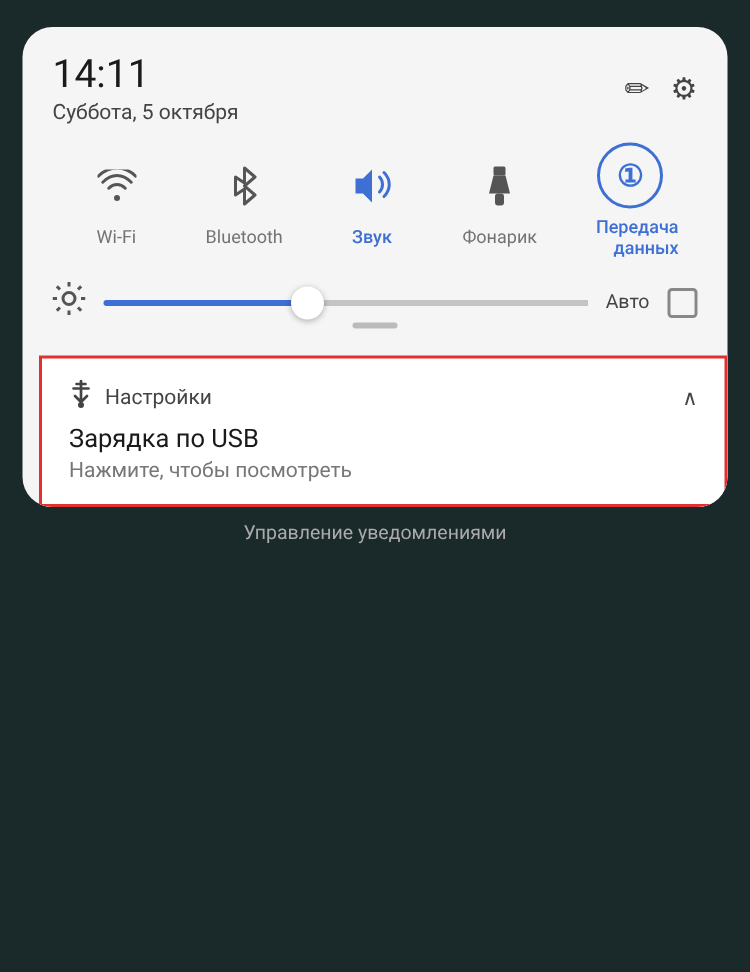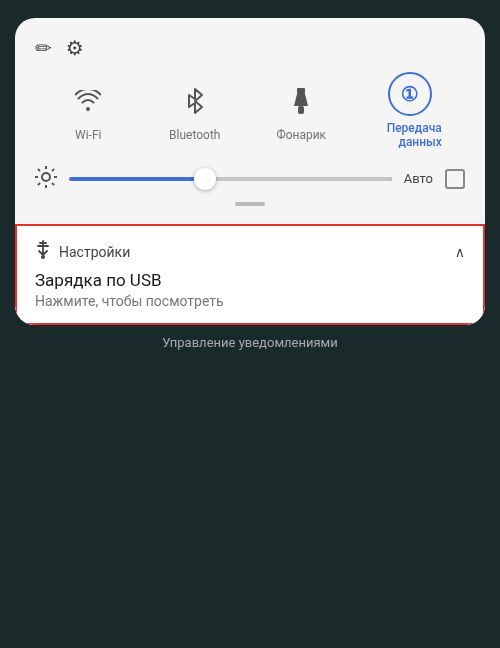--- a/index.html
+++ b/index.html
@@ -112,21 +112,21 @@
     .toggle-label.active {
       color: #3d6fd4;
       font-weight: 500;
     }
 
     
     .brightness-row {
       display: flex;
       align-items: center;
       gap: 12px;
-      margin-bottom: 10px;
+      margin-bottom: 0;
     }
 
     .brightness-icon {
       font-size: 18px;
       color: #555;
     }
 
     .slider-container {
       flex: 1;
       height: 4px;
@@ -177,21 +177,21 @@
 
     .drag-handle-bar {
       width: 30px;
       height: 4px;
       background: #bbb;
       border-radius: 3px;
     }
 
     
     .notification-card {
-      margin: 0 0 0 0;
+      margin: 0 0 0 11px;
       background: #fff;
       border: 2.5px solid #e03030;
       border-radius: 0;
       padding: 14px 18px 14px 18px;
     }
 
     .notification-header {
       display: flex;
       align-items: center;
       gap: 8px;
@@ -239,20 +239,24 @@
     }
   </style>
 </head>
 <body>
 
 <div class="notification-panel">
 
   <div class="quick-settings">
 
     <div class="status-bar">
+      <div class="time-date">
+        <span class="time">14:11</span>
+        <span class="date">Суббота, 5 октября</span>
+      </div>
       <div class="status-icons">
         <span class="status-icon">✏</span>
         <span class="status-icon">⚙</span>
       </div>
     </div>
 
     <div class="toggles-row">
 
       <div class="toggle-item">
         <div class="toggle-icon">
@@ -268,20 +272,30 @@
 
       <div class="toggle-item">
         <div class="toggle-icon">
           <svg width="22" height="28" viewBox="0 0 22 28" fill="none">
             <path d="M11 2L18 8l-7 6 7 6-7 6V16l-6 4V8l6 4V2z" stroke="#555" stroke-width="2" fill="none" stroke-linejoin="round"></path>
           </svg>
         </div>
         <span class="toggle-label">Bluetooth</span>
       </div>
 
+      <div class="toggle-item">
+        <div class="toggle-icon active">
+          <svg width="26" height="28" viewBox="0 0 26 28" fill="none">
+            <path d="M13 3L7 9H2v10h5l6 6V3z" fill="#3d6fd4"></path>
+            <path d="M18 8c1.5 1.5 2 3 2 5s-.5 3.5-2 5" stroke="#3d6fd4" stroke-width="2" fill="none" stroke-linecap="round"></path>
+            <path d="M21 5c2.5 2.5 3.5 5 3.5 8s-1 5.5-3.5 8" stroke="#3d6fd4" stroke-width="2" fill="none" stroke-linecap="round"></path>
+          </svg>
+        </div>
+        <span class="toggle-label active">Звук</span>
+      </div>
 
       <div class="toggle-item">
         <div class="toggle-icon">
           <svg width="20" height="30" viewBox="0 0 20 30" fill="none">
             <rect x="6" y="2" width="8" height="6" rx="1" fill="#555"></rect>
             <path d="M6 8l-3 12h14L14 8H6z" fill="#555"></path>
             <rect x="7" y="20" width="6" height="8" rx="2" fill="#555"></rect>
           </svg>
         </div>
         <span class="toggle-label">Фонарик</span>

